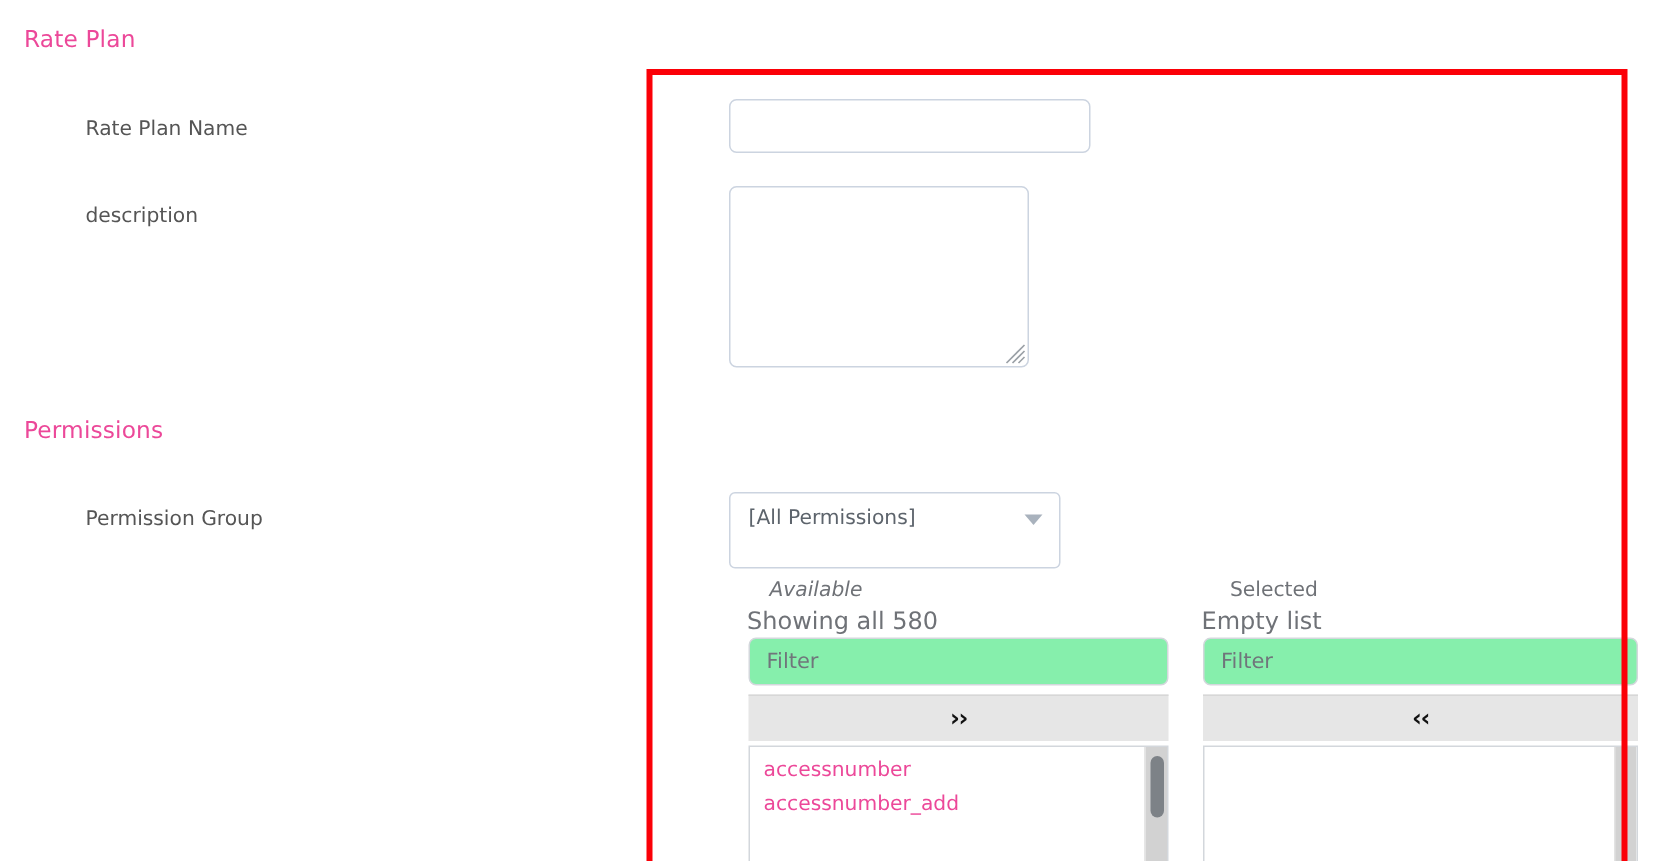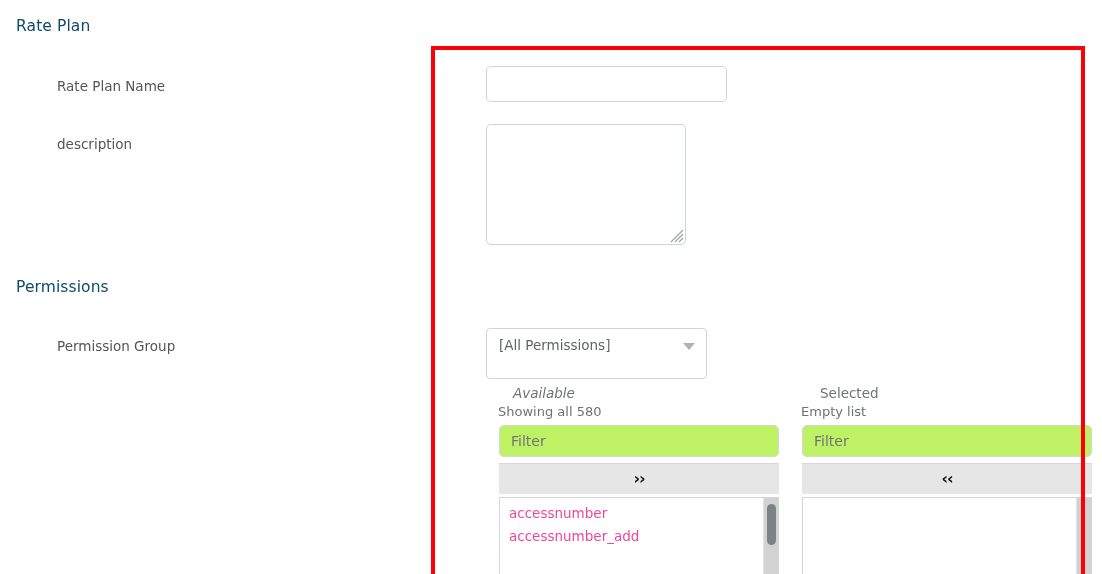--- a/index.html
+++ b/index.html
@@ -12,21 +12,21 @@
     height: 574px;
     position: relative;
     overflow: hidden;
     font-family: "DejaVu Sans", "Liberation Sans", sans-serif;
     -webkit-font-smoothing: antialiased;
   }
 
   
   .section-heading {
     position: absolute;
-    color: #0c4a6e;
+    color: #ec4899;
     font-size: 15.5px;
     font-weight: 400;
     letter-spacing: 0.1px;
     white-space: nowrap;
   }
   #heading-rate-plan { left: 16px; top: 17px; }
   #heading-permissions { left: 16px; top: 278px; }
 
   .field-label {
     position: absolute;
@@ -130,31 +130,31 @@
     position: absolute;
     font-size: 13.5px;
     color: #6f7277;
     white-space: nowrap;
   }
   #available-title { left: 513px; top: 385px; font-style: italic; }
   #selected-title  { left: 820px; top: 385px; }
 
   .picker-subtitle {
     position: absolute;
-    font-size: 13px;
+    font-size: 16px;
     color: #6f7277;
     white-space: nowrap;
   }
   #available-subtitle { left: 498px; top: 404px; }
   #selected-subtitle  { left: 801px; top: 404px; }
 
   .filter-input {
     position: absolute;
     box-sizing: border-box;
-    background: #bef264;
+    background: #86efac;
     border: 1px solid #d3d7dc;
     border-radius: 5px;
     font-family: "DejaVu Sans", "Liberation Sans", sans-serif;
     font-size: 14px;
     color: #444;
     padding: 4px 11px;
     outline: none;
     height: 32px;
   }
   .filter-input::placeholder { color: #70757b; opacity: 1; }

